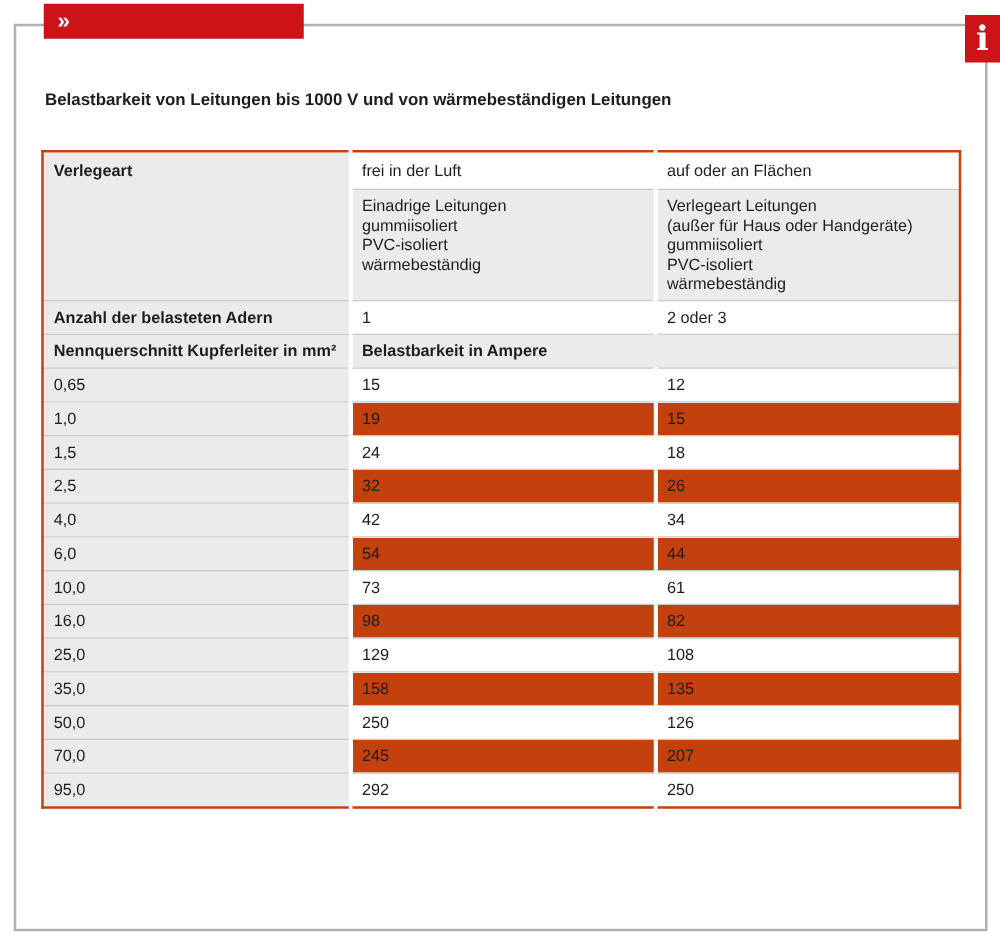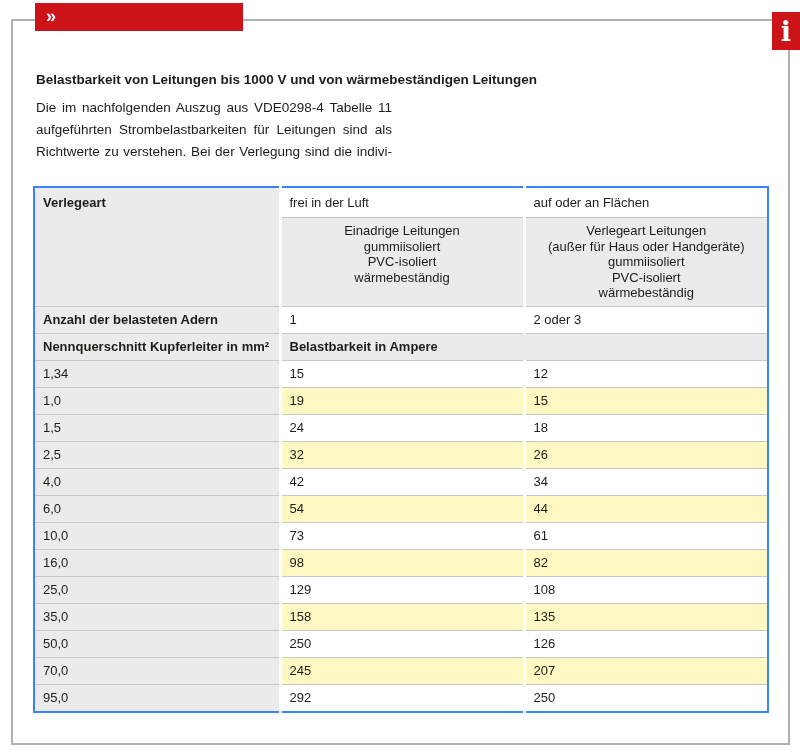--- a/index.html
+++ b/index.html
@@ -65,64 +65,59 @@
     display: flex;
     gap: 18px;
     margin-left: 3px;
   }
   .col { width: 356px; font-size: 13.5px; line-height: 22px; }
   .jline { text-align: justify; text-align-last: justify; }
   .plain { text-align: left; }
 
   table.loadtab {
     border-collapse: collapse;
-    border: 2px solid #3b82f6;
+    border: 2px solid #c2410c;
     margin-top: 23px;
     width: 734px;
     table-layout: fixed;
     font-size: 13px;
   }
   table.loadtab td {
     padding: 5px 8px;
     vertical-align: top;
     border-top: 1px solid #c8c8c8;
     line-height: 16px;
     overflow: hidden;
   }
   table.loadtab tr.r1 td { border-top: none; }
   table.loadtab tr.r1 td { padding-top: 7px; padding-bottom: 6px; }
   .sep { border-left: 3px solid #ffffff; }
   .g { background: #ebebeb; }
   .w { background: #ffffff; margin-left: 47px; }
   .b { font-weight: bold; }
-  .typelines div { line-height: 15.5px; text-align: center; }
-  tr.zg td.zc { background: #fef9c3; }
+  .typelines div { line-height: 15.5px; }
+  tr.zg td.zc { background: #c2410c; }
   tr.zw td.zc { background: #ffffff; }
 </style>
 </head>
 <body>
 
 <div class="frame"></div>
 
 <div class="title-tab">
   <span class="chev">»</span>
 </div>
 
 <div class="info-box">i</div>
 
 <div class="content">
 
   <div class="intro-heading">Belastbarkeit von Leitungen bis 1000 V und von wärmebeständigen Leitungen</div>
 
   <div class="cols">
-    <div class="col">
-      <div class="jline">Die im nachfolgenden Auszug aus VDE0298-4 Tabelle 11</div>
-      <div class="jline">aufgeführten Strombelastbarkeiten für Leitungen sind als</div>
-      <div class="jline">Richtwerte zu verstehen. Bei der Verlegung sind die indivi-</div>
-    </div>
   </div>
 
   <table class="loadtab">
     <colgroup>
       <col style="width:246px">
         <col style="width:244px">
         <col style="width:244px">
     </colgroup>
     <tbody>
         <tr class="r1">
@@ -149,21 +144,21 @@
       <td class="g b">Anzahl der belasteten Adern</td>
       <td class="w sep">1</td>
       <td class="w sep">2 oder 3</td>
     </tr>
     <tr>
       <td class="g b">Nennquerschnitt Kupferleiter in mm²</td>
       <td class="g b sep" colspan="2">Belastbarkeit in Ampere</td>
     </tr>
 
     <tr class="zw">
-      <td class="g">1,34</td>
+      <td class="g">0,65</td>
       <td class="sep zc">15</td>
       <td class="sep zc">12</td>
     </tr>
     <tr class="zg">
       <td class="g">1,0</td>
       <td class="sep zc">19</td>
       <td class="sep zc">15</td>
     </tr>
     <tr class="zw">
       <td class="g">1,5</td>

